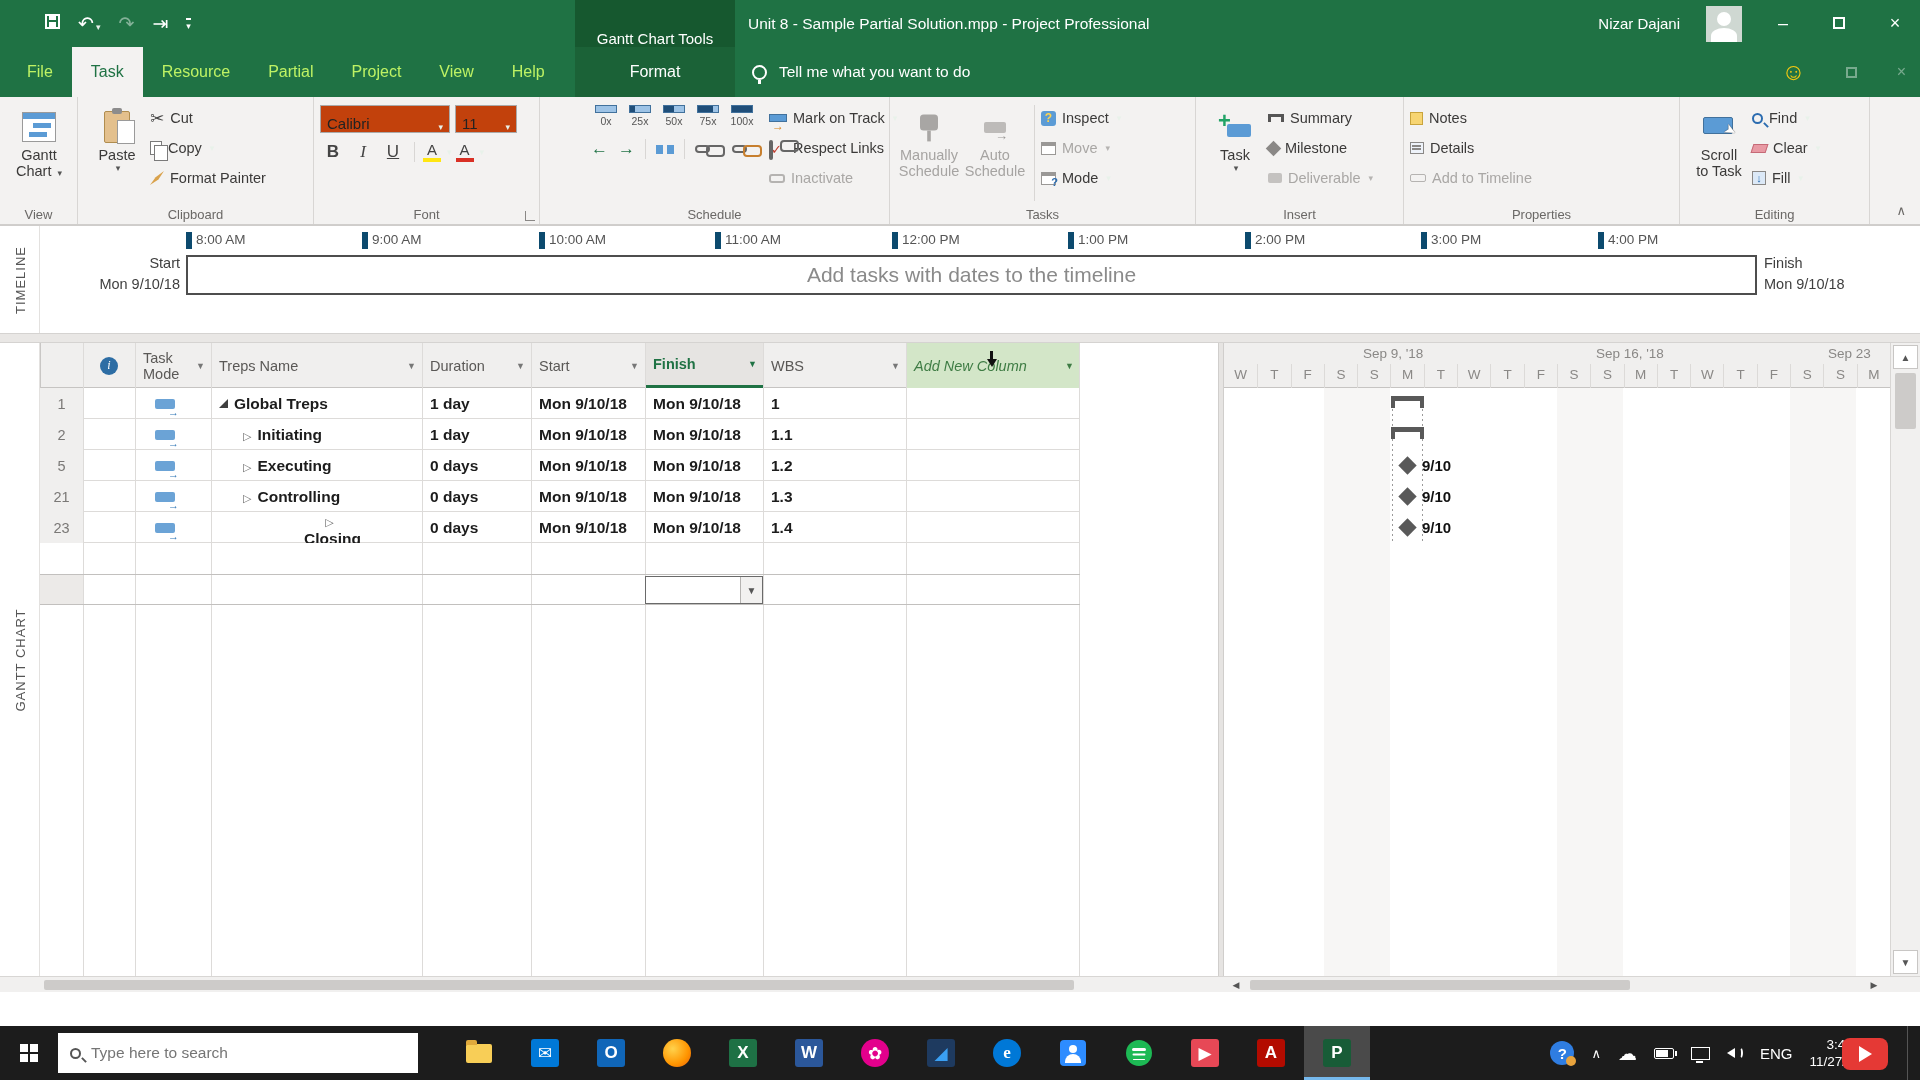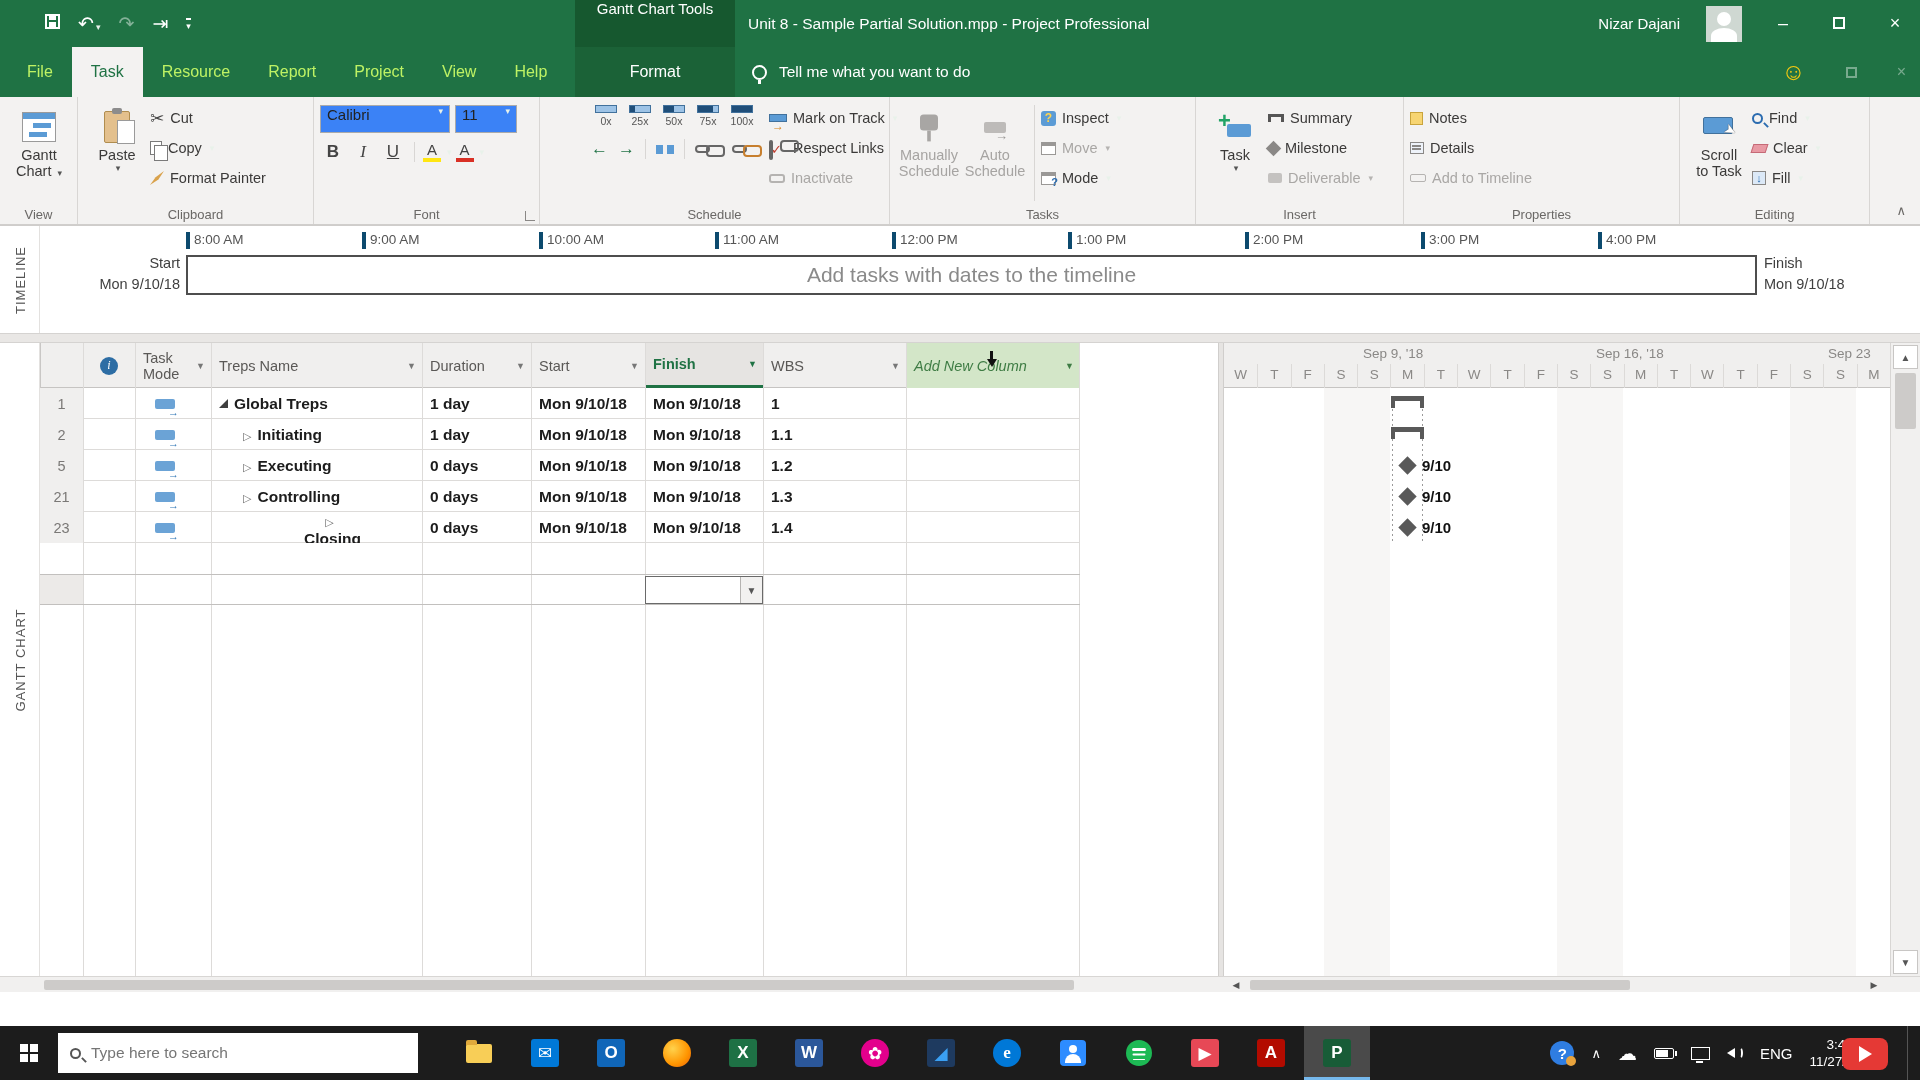--- a/index.html
+++ b/index.html
@@ -11,21 +11,21 @@
   .titlebar { position:absolute; left:0; top:0; width:1920px; height:47px; background:#1f7244; }
   .qat { position:absolute; left:45px; top:0; height:47px; display:flex; align-items:center; gap:18px; color:#fff; }
   .qat .ic { font-size:19px; line-height:1; color:#fff; }
   .qat .dim { opacity:.45; }
   .caret-s { font-size:9px; color:#e8f2ea; margin-left:2px; }
   .floppy { width:15px; height:15px; border:2px solid #fff; position:relative; display:inline-block; }
   .floppy::before { content:""; position:absolute; left:2px; top:0; width:7px; height:4px; background:#fff; }
   .floppy::after { content:""; position:absolute; left:2px; bottom:0; width:7px; height:5px; background:#fff; }
   .qat-more { width:14px; text-align:center; border-top:2px solid #fff; font-size:9px; color:#fff; line-height:9px; padding-top:1px;}
   .ctx-tools { position:absolute; left:575px; top:0; width:160px; height:47px; background:#16582f;
-    color:#fff; font-size:15px; display:flex; align-items:flex-start; justify-content:center; }
+    color:#fff; font-size:15px; display:flex; align-items:flex-end; justify-content:center; }
   .doc-title { position:absolute; left:748px; top:0; height:47px; display:flex; align-items:center;
     color:#fff; font-size:15.5px; white-space:nowrap; }
   .tb-right { position:absolute; right:10px; top:0; height:47px; display:flex; align-items:center; gap:26px; color:#fff; }
   .user-name { font-size:15px; }
   .avatar { width:36px; height:36px; background:#cfd8d2; position:relative; overflow:hidden; }
   .avatar::before { content:""; position:absolute; left:11px; top:6px; width:14px; height:14px; border-radius:50%; background:#fff; }
   .avatar::after { content:""; position:absolute; left:5px; top:22px; width:26px; height:16px; border-radius:50% 50% 0 0; background:#fff; }
   .winbtn { font-size:18px; color:#fff; width:30px; text-align:center; }
   .restore-ic { width:12px; height:12px; border:2px solid #fff; display:inline-block; }
 
@@ -64,21 +64,21 @@
   .gantt-ic::before { content:""; position:absolute; left:0; top:0; width:100%; height:6px; background:#5b9bd5; }
   .gantt-ic::after { content:""; position:absolute; left:10px; top:10px; width:18px; height:5px; background:#5b9bd5;
     box-shadow:-4px 9px 0 #5b9bd5; }
   .clip-ic { width:26px; height:32px; background:#e3c08d; border:1px solid #b08d4f; border-radius:2px; position:relative; }
   .clip-ic::before { content:""; position:absolute; left:7px; top:-4px; width:10px; height:6px; background:#8c8c8c; border-radius:2px; }
   .clip-ic::after { content:""; position:absolute; right:-6px; top:8px; width:16px; height:22px; background:#fff; border:1px solid #9a9a9a; }
   .scis { color:#444; font-size:17px; }
   .copy-ic { width:12px; height:14px; border:1.5px solid #7a7a7a; background:#fff; position:relative; }
   .copy-ic::after { content:""; position:absolute; left:3px; top:3px; width:12px; height:14px; border:1.5px solid #7a7a7a; background:#fff; }
   .fp-ic { width:14px; height:14px; background:#d9a24c; clip-path:polygon(0 100%,40% 45%,100% 0,60% 60%); }
-  .combo { background:#3b82f6; border:1px solid #aaa; height:28px; display:flex; align-items:flex-start;
+  .combo { background:#c2410c; border:1px solid #aaa; height:28px; display:flex; align-items:flex-end;
     font-size:15px; color:#222; padding:0 6px; justify-content:space-between; }
   .fmt-btn { font-size:17px; color:#444; width:26px; text-align:center; }
   .hl-ic,.fc-ic { display:inline-block; width:18px; text-align:center; font-size:15px; color:#444; line-height:14px; }
   .hl-ic::after { content:""; display:block; height:4px; background:#ffe612; margin-top:1px; }
   .fc-ic::after { content:""; display:block; height:4px; background:#d93025; margin-top:1px; }
   .launcher { position:absolute; right:4px; bottom:3px; width:10px; height:10px;
     border-left:1px solid #8a8886; border-bottom:1px solid #8a8886; }
   .pct-row { display:flex; gap:4px; }
   .pctbtn { width:30px; display:flex; flex-direction:column; align-items:center; gap:2px; padding-top:4px; }
   .pct-bar { width:22px; height:8px; background:#9dc3e6; border:1px solid #41719c; position:relative; }
@@ -131,21 +131,21 @@
   .clear-ic { width:15px; height:9px; background:#e89aa4; border:1px solid #c56a77; transform:skewX(-18deg); }
   .fill-ic { width:14px; height:14px; border:1.5px solid #8a8886; background:#dce9f7; color:#2b6cb0; font-size:11px; font-weight:bold;
     display:flex; align-items:center; justify-content:center; }
   .collapse-rib { position:absolute; right:14px; bottom:6px; color:#6a6866; font-size:13px; }
 
   
   .tl-pane { position:absolute; left:0; top:225px; width:1920px; height:108px; background:#fff; border-top:1px solid #cfcdcb; }
   .pane-strip { position:absolute; left:0; top:0; width:40px; height:100%; background:#fff; border-right:1px solid #e3e1df; }
   .strip-txt { position:absolute; left:50%; top:50%; transform:translate(-50%,-50%) rotate(-90deg);
     font-size:13px; letter-spacing:1px; color:#555; white-space:nowrap; }
-  .tl-tick { position:absolute; top:6px; height:17px; border-left:4px solid #0c4a6e; padding-left:4px;
+  .tl-tick { position:absolute; top:6px; height:17px; border-left:6px solid #0c4a6e; padding-left:4px;
     font-size:13.5px; color:#555; white-space:nowrap; }
   .tl-box { position:absolute; left:186px; top:29px; width:1571px; height:40px; border:2px solid #4e4e4e; background:#fff;
     display:flex; align-items:center; justify-content:center; font-size:21px; color:#8a8a8a; }
   .tl-start { position:absolute; left:58px; top:27px; width:122px; text-align:right; font-size:14.5px; color:#3f3f3f; line-height:21px; }
   .tl-finish { position:absolute; left:1764px; top:27px; width:150px; text-align:left; font-size:14.5px; color:#3f3f3f; line-height:21px; }
   .pane-sep { position:absolute; left:0; top:333px; width:1920px; height:10px; background:#e9e7e5;
     border-top:1px solid #d5d3d1; border-bottom:1px solid #d5d3d1; }
 
   
   .main { position:absolute; left:0; top:343px; width:1920px; height:633px; background:#fff; }
@@ -294,21 +294,21 @@
       <span class="winbtn"><span class="restore-ic"></span></span>
       <span class="winbtn">×</span>
     </div>
   </div>
 
   <div class="tabrow">
     <div class="tabs">
       <span class="tab">File</span>
       <span class="tab active">Task</span>
       <span class="tab">Resource</span>
-      <span class="tab">Report</span>
+      <span class="tab">Partial</span>
       <span class="tab">Project</span>
       <span class="tab">View</span>
       <span class="tab">Help</span>
     </div>
     <div class="ctx-format">
       <span>Format</span>
     </div>
     <div class="tellme">
       <span class="bulb"></span>
       <span>Tell me what you want to do</span>

